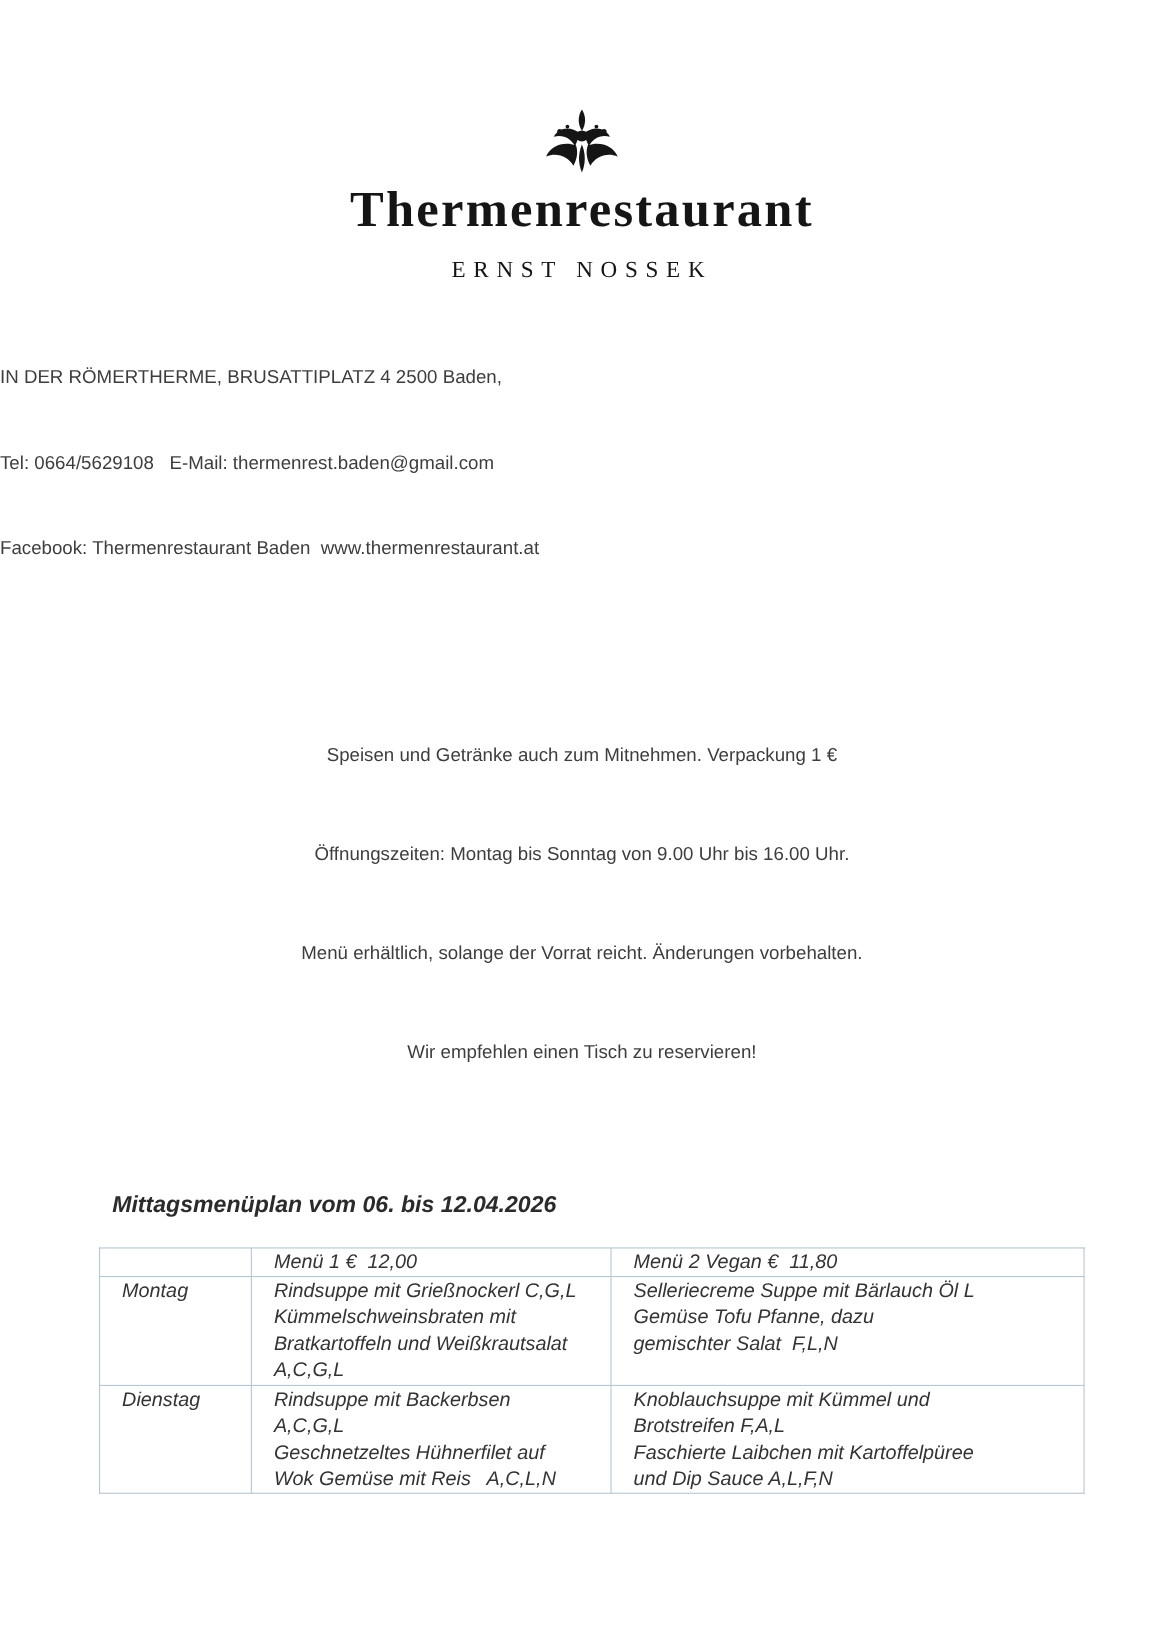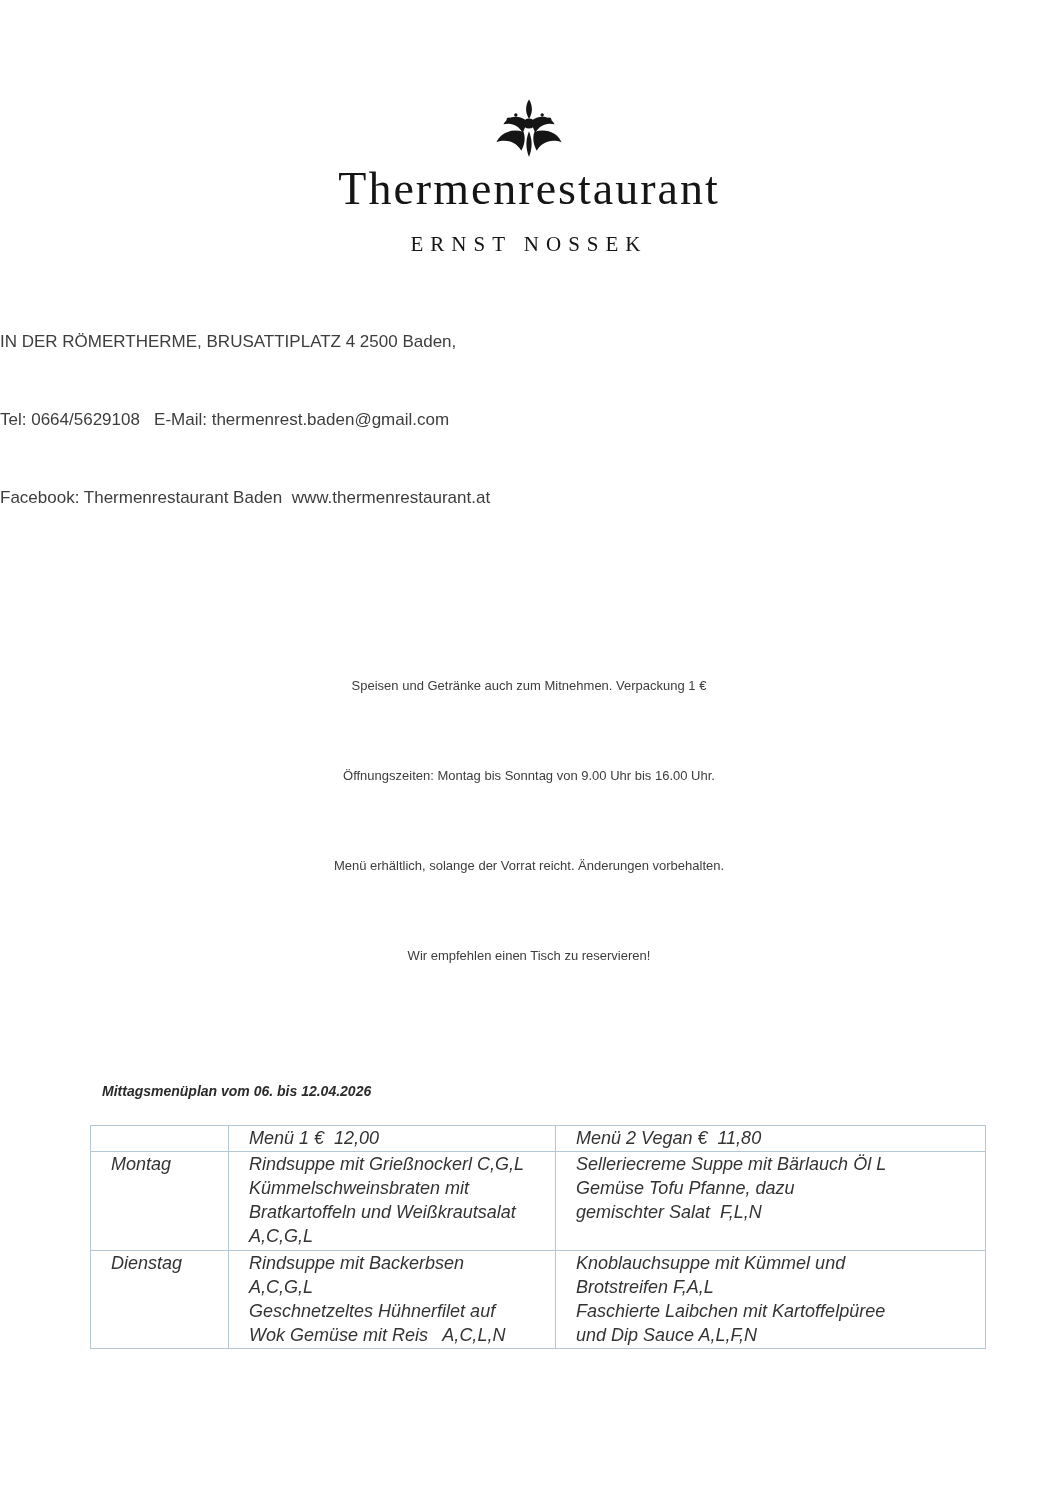--- a/index.html
+++ b/index.html
@@ -26,21 +26,21 @@
   .logo-block{
     padding-top:98px;
     text-align:center;
   }
   .ornament{
     width:100px; height:62px;
     display:inline-block;
   }
   .restaurant-name{
     font-family:"Liberation Serif", serif;
-    font-weight:normal;
+    font-weight:bold;
     font-size:46px;
     letter-spacing:2px;
     color:var(--logo);
     line-height:1.0;
     margin-top:2px;
   }
   .owner-name{
     font-family:"Liberation Serif", serif;
     font-size:21px;
     letter-spacing:7px;
@@ -53,29 +53,29 @@
     text-align:left;
     font-size:17px;
     line-height:26px;
     color:#3d3d3d;
     white-space:pre-wrap;
   }
   .address-line.last{ margin-top:6px; }
   .info-block{
     margin-top:48px;
     text-align:center;
-    font-size:13px;
+    font-size:17px;
     line-height:30px;
     color:#3d3d3d;
     white-space:pre-wrap;
   }
   
   .plan-title{
     margin:52px 0 0 102px;
-    font-size:14px;
+    font-size:21px;
     font-weight:bold;
     font-style:italic;
     color:#2b2b2b;
   }
   table.menu-table{
     margin:26px 0 0 90px;
     width:895px;
     border-collapse:collapse;
     table-layout:fixed;
   }

